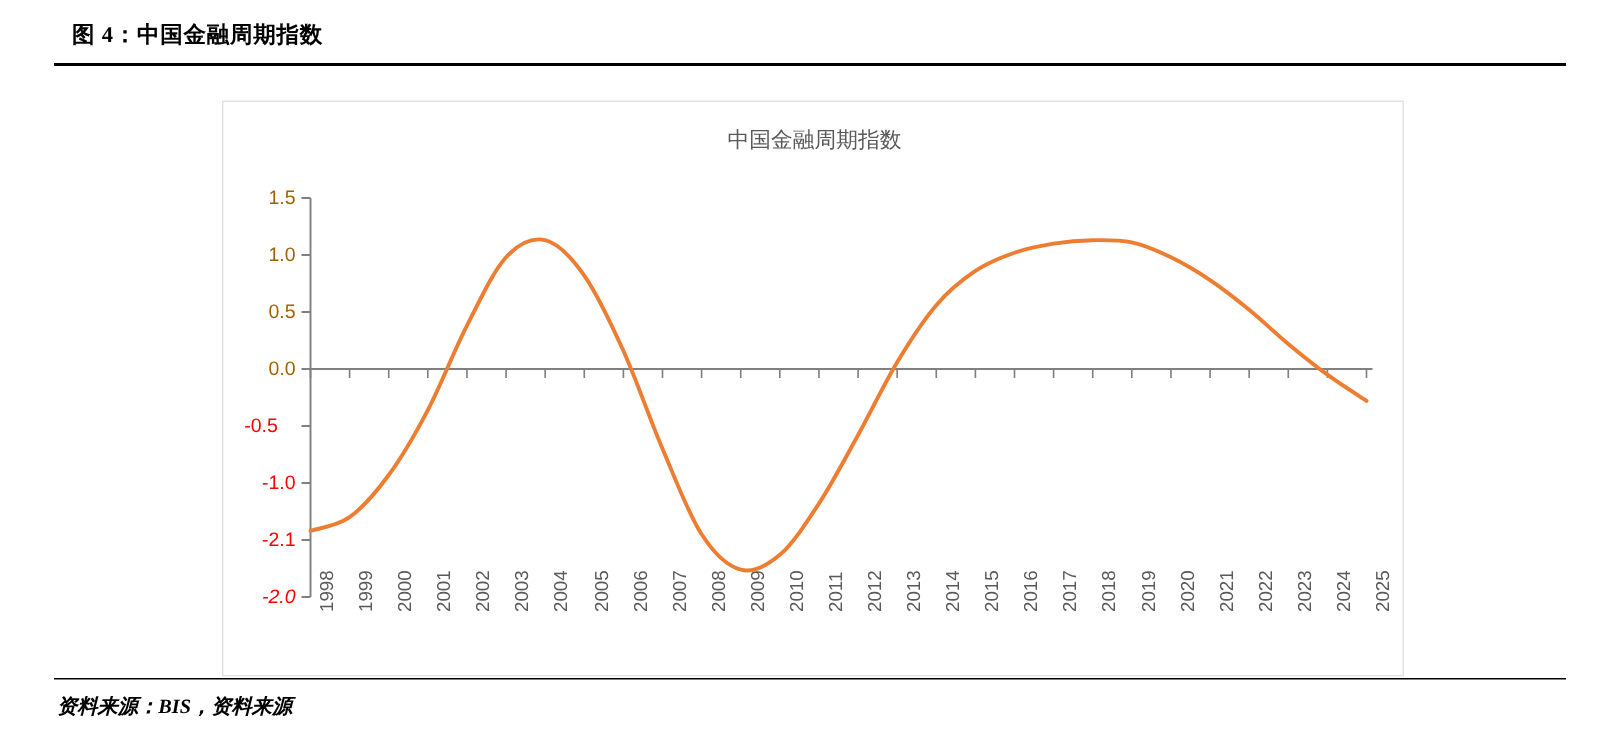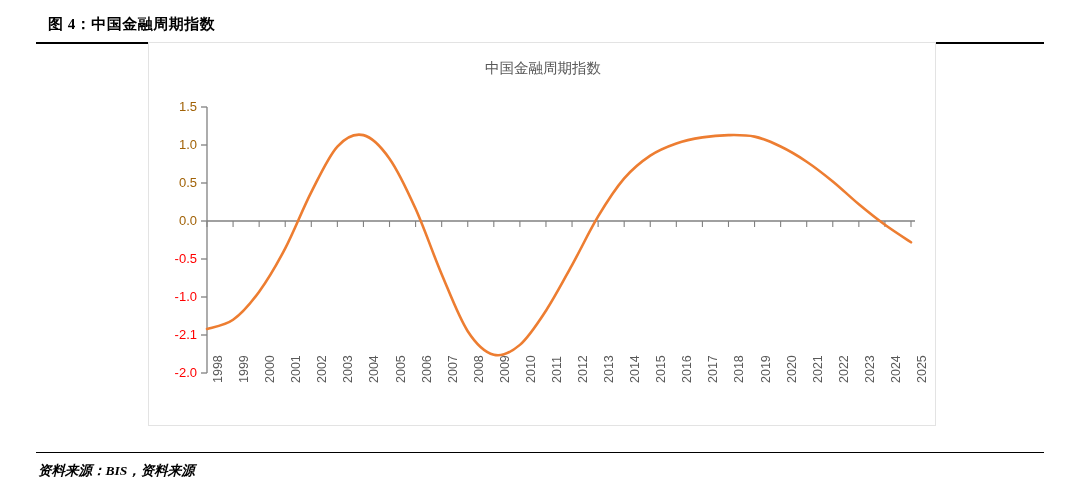--- a/index.html
+++ b/index.html
@@ -39,21 +39,21 @@
     top: 42px;
     width: 1008px;
     height: 0;
     border-top: 2.2px solid #000000;
   }
 
   
   #chart-card {
     position: absolute;
     left: 148px;
-    top: 42px;
+    top: 67px;
     width: 788px;
     height: 384px;
     border: 1px solid #e3e3e3;
     background: #ffffff;
     box-sizing: border-box;
   }
   #chart-title {
     position: absolute;
     left: 0;
     top: 16px;
@@ -178,24 +178,24 @@
         </g>
       <g id="series-layer">
           <path d="M 58.00 285.92 C 62.35 284.40, 75.38 283.01, 84.07 276.80 C 92.77 270.59, 101.46 260.59, 110.15 248.68 C 118.84 236.77, 127.53 221.95, 136.22 205.36 C 144.91 188.77, 153.60 166.09, 162.30 149.12 C 170.99 132.15, 179.68 113.02, 188.37 103.52 C 197.06 94.02, 205.75 90.09, 214.44 92.12 C 223.14 94.15, 231.83 103.39, 240.52 115.68 C 249.21 127.97, 257.90 146.59, 266.59 165.84 C 275.28 185.09, 283.98 210.81, 292.67 231.20 C 301.36 251.59, 310.05 274.77, 318.74 288.20 C 327.43 301.63, 336.12 309.48, 344.81 311.76 C 353.51 314.04, 362.20 309.23, 370.89 301.88 C 379.58 294.53, 388.27 280.98, 396.96 267.68 C 405.65 254.38, 414.35 237.79, 423.04 222.08 C 431.73 206.37, 440.42 187.88, 449.11 173.44 C 457.80 159.00, 466.49 145.57, 475.19 135.44 C 483.88 125.31, 492.57 118.47, 501.26 112.64 C 509.95 106.81, 518.64 103.52, 527.33 100.48 C 536.02 97.44, 544.72 95.79, 553.41 94.40 C 562.10 93.01, 570.79 92.25, 579.48 92.12 C 588.17 91.99, 596.86 91.74, 605.56 93.64 C 614.25 95.54, 622.94 99.34, 631.63 103.52 C 640.32 107.70, 649.01 112.89, 657.70 118.72 C 666.40 124.55, 675.09 131.39, 683.78 138.48 C 692.47 145.57, 701.16 154.06, 709.85 161.28 C 718.54 168.50, 727.23 175.47, 735.93 181.80 C 744.62 188.13, 757.65 196.37, 762.00 199.28" fill="none" stroke="#ED7D31" stroke-width="2.6" stroke-linecap="round" stroke-linejoin="round"></path>
         </g>
     </svg>
     <div id="ytick-layer">
         <div class="ytick-label ytick-pos" style="top: 57px; left: 2px;">1.5</div>
         <div class="ytick-label ytick-pos" style="top: 95px; left: 2px;">1.0</div>
         <div class="ytick-label ytick-pos" style="top: 133px; left: 2px;">0.5</div>
         <div class="ytick-label ytick-pos" style="top: 171px; left: 2px;">0.0</div>
-        <div class="ytick-label ytick-neg" style="top: 209px; left: 2px;">-0.5</div>
+        <div class="ytick-label ytick-neg" style="top: 209px; left: 2px; text-align: center;">-0.5</div>
         <div class="ytick-label ytick-neg" style="top: 247px; left: 2px;">-1.0</div>
         <div class="ytick-label ytick-neg" style="top: 285px; left: 2px;">-2.1</div>
-        <div class="ytick-label ytick-neg" style="top: 323px; left: 2px;">-2.0</div>
+        <div class="ytick-label ytick-neg" style="top: 323px; left: 2px; font-style: italic;">-2.0</div>
       </div>
     <div id="xtick-layer">
         <div class="xtick-label" style="left: 63px; top: 340px;">1998</div>
         <div class="xtick-label" style="left: 89.0741px; top: 340px;">1999</div>
         <div class="xtick-label" style="left: 115.148px; top: 340px;">2000</div>
         <div class="xtick-label" style="left: 141.222px; top: 340px;">2001</div>
         <div class="xtick-label" style="left: 167.296px; top: 340px;">2002</div>
         <div class="xtick-label" style="left: 193.37px; top: 340px;">2003</div>
         <div class="xtick-label" style="left: 219.444px; top: 340px;">2004</div>
         <div class="xtick-label" style="left: 245.519px; top: 340px;">2005</div>

